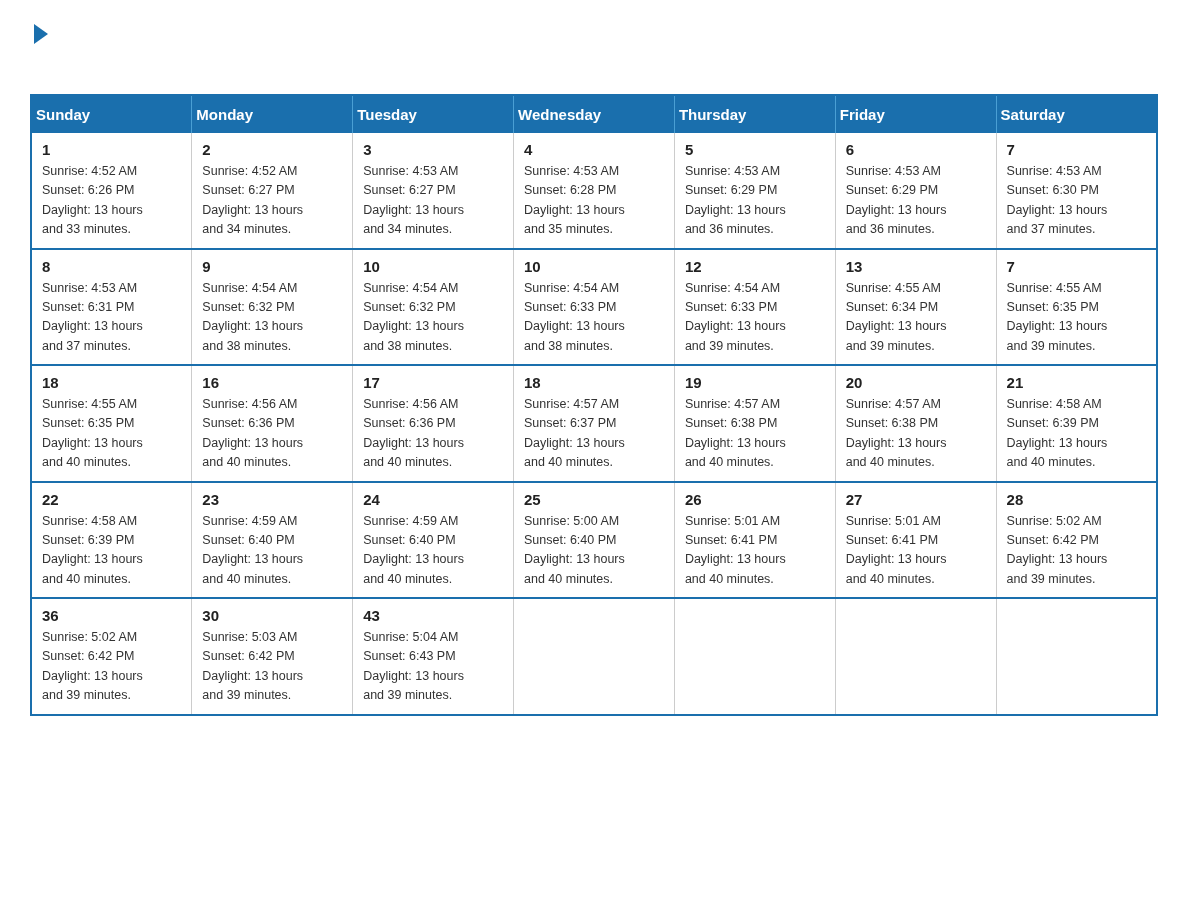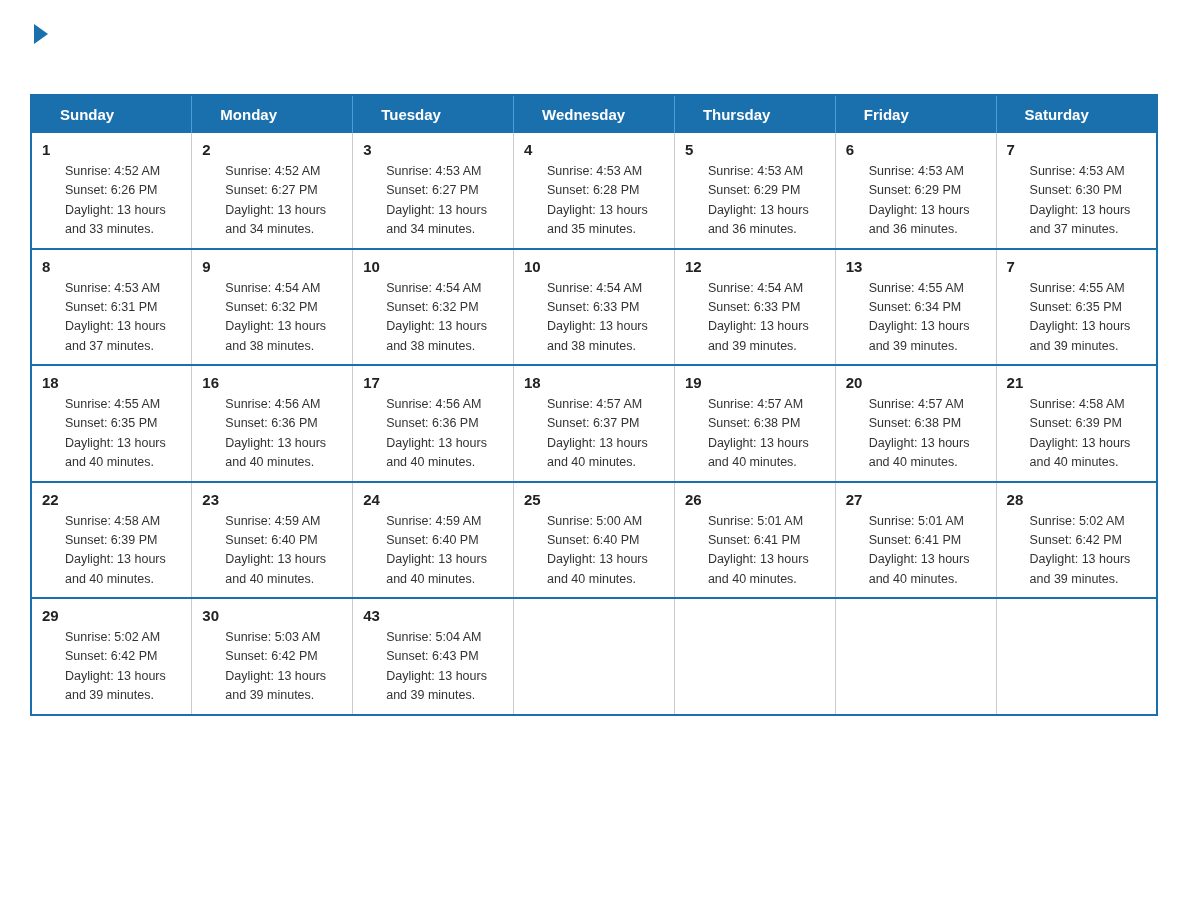--- a/index.html
+++ b/index.html
@@ -63,21 +63,21 @@
     .calendar {
       width: 100%;
       border-collapse: collapse;
       border: 2px solid #1a6fad;
     }
     .calendar th {
       background-color: #1a6fad;
       color: #fff;
       font-size: 15px;
       font-weight: bold;
-      padding: 10px 28px;
+      padding: 10px 4px;
       text-align: left;
       border-right: 1px solid #4a9fd4;
     }
     .calendar th:last-child {
       border-right: none;
     }
     .calendar td {
       vertical-align: top;
       padding: 8px 10px;
       border-right: 1px solid #ccc;
@@ -97,21 +97,20 @@
       font-size: 15px;
       font-weight: bold;
       color: #222;
       display: block;
       margin-bottom: 4px;
     }
     .day-info {
       font-size: 12.5px;
       line-height: 1.55;
       color: #333;
-      margin-left: 23px;
     }
     .empty-cell {
       background: #fff;
     }
   </style>
 </head>
 <body>
 
 <div class="header">
   <div class="logo">
@@ -398,21 +397,21 @@
         <div class="day-info">
           Sunrise: 5:02 AM<br>
           Sunset: 6:42 PM<br>
           Daylight: 13 hours<br>
           and 39 minutes.
         </div>
       </td>
       </tr>
       <tr>
         <td>
-        <span class="day-num">29</span>
+        <span class="day-num">36</span>
         <div class="day-info">
           Sunrise: 5:02 AM<br>
           Sunset: 6:42 PM<br>
           Daylight: 13 hours<br>
           and 39 minutes.
         </div>
       </td>
         <td>
         <span class="day-num">30</span>
         <div class="day-info">

